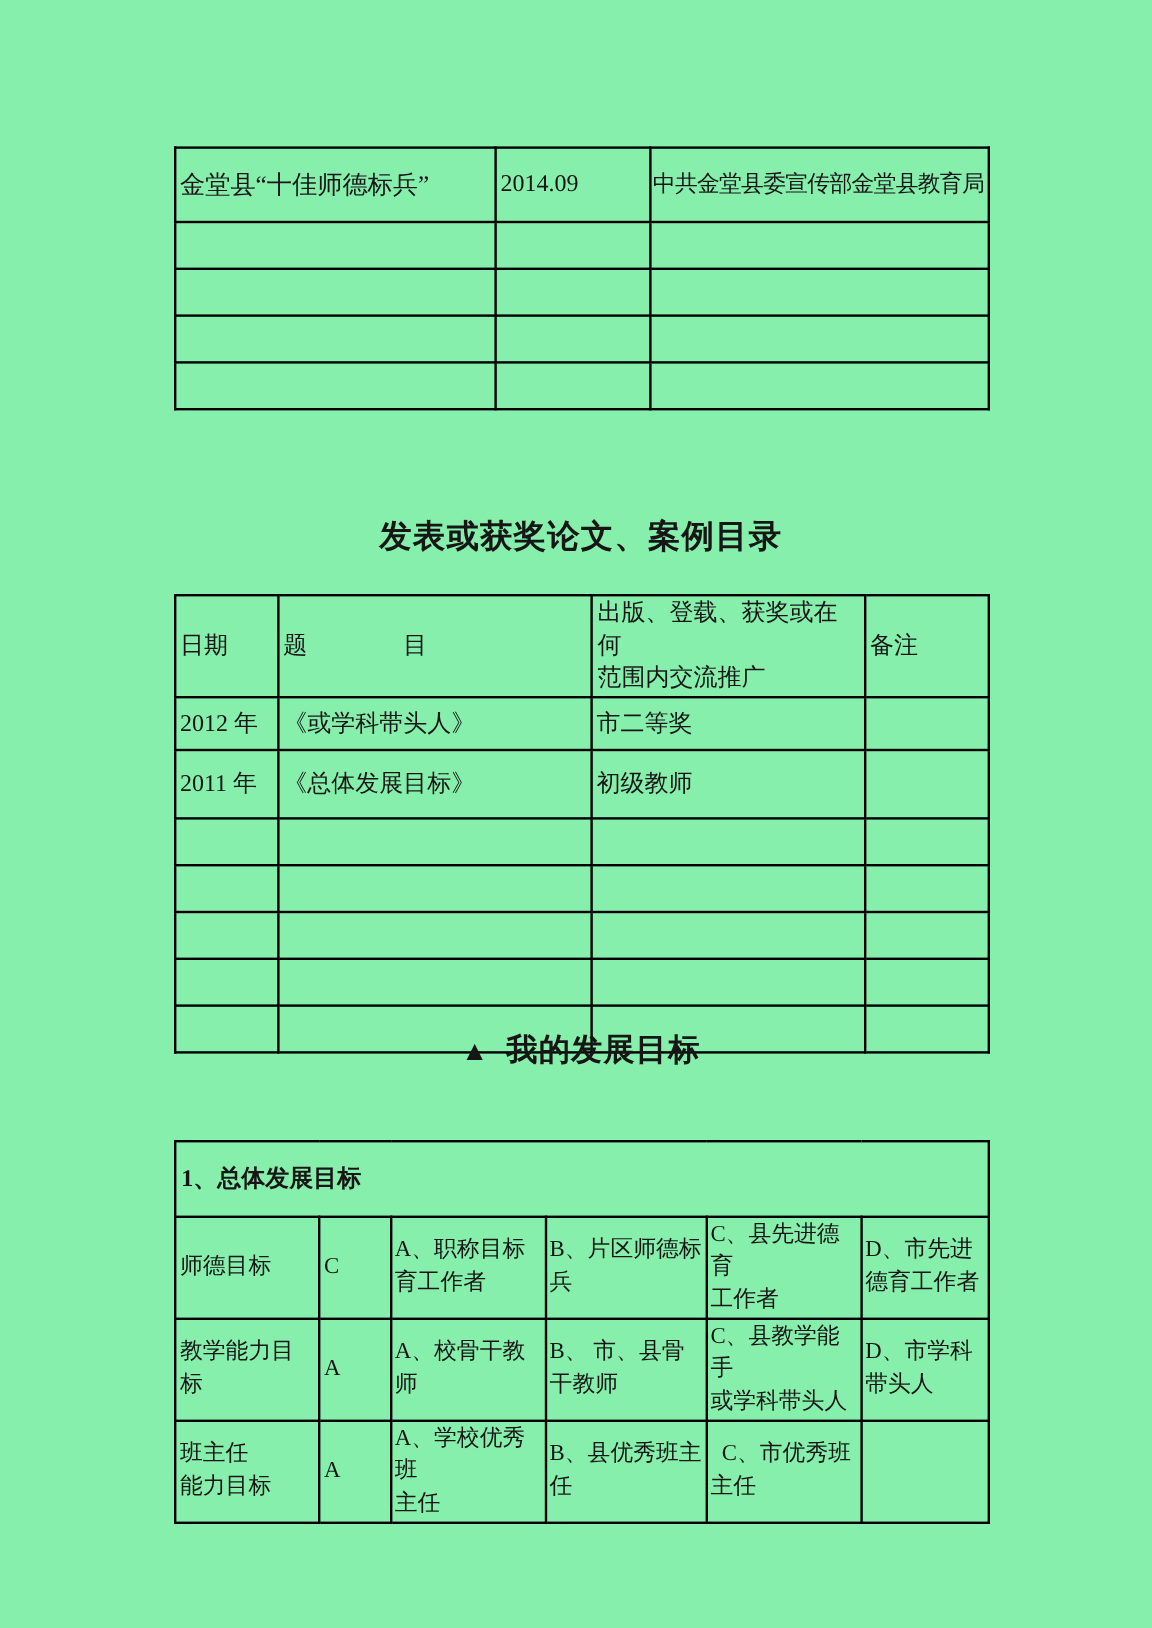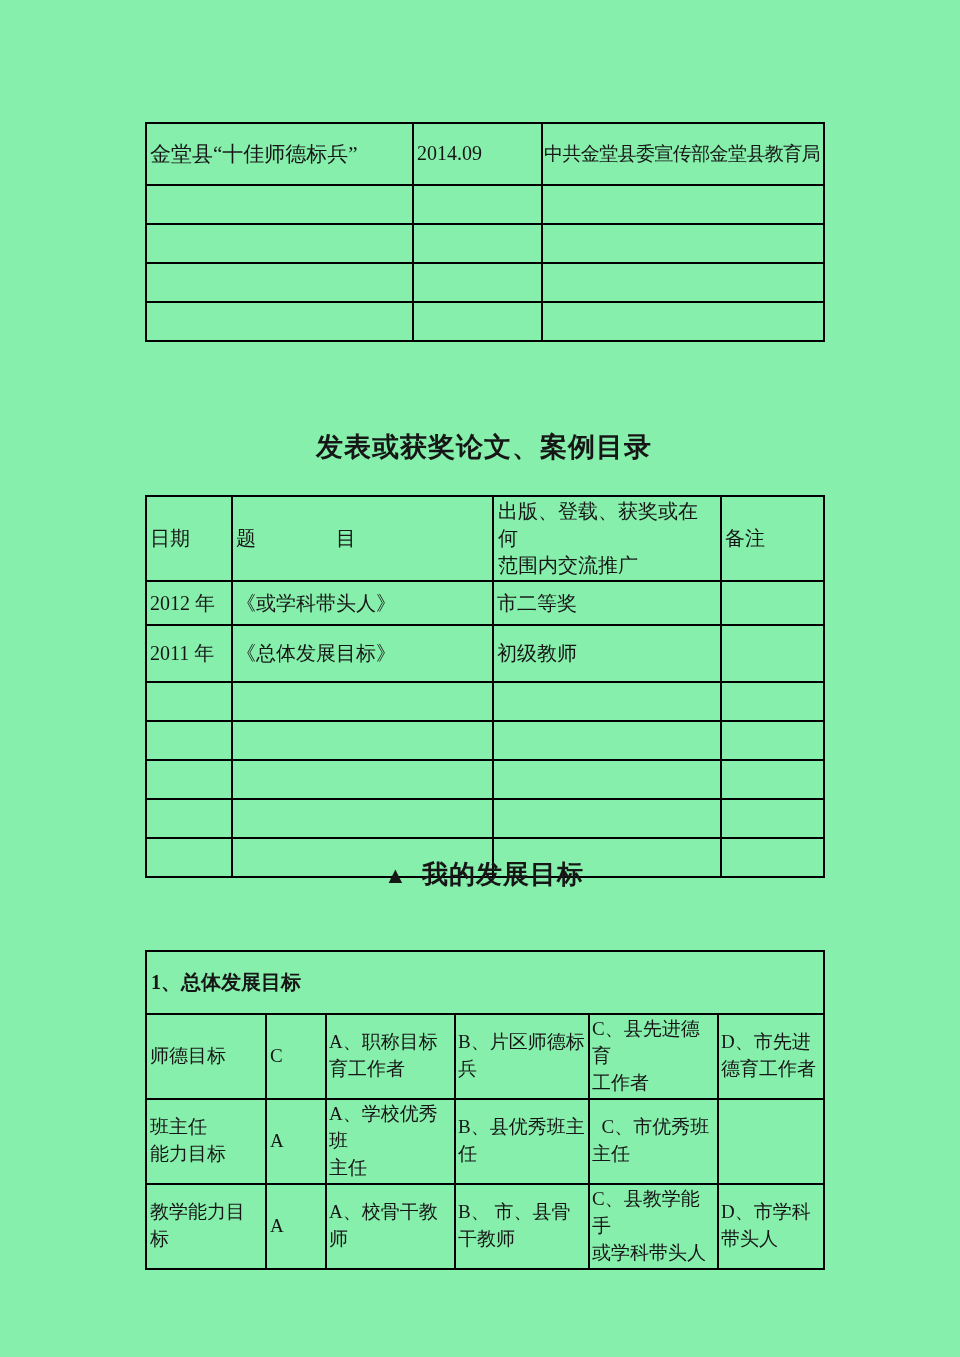--- a/index.html
+++ b/index.html
@@ -180,40 +180,40 @@
       <td class="c">C</td>
       <td class="l pre opt">A、职称目标
 育工作者</td>
       <td class="l pre opt">B、片区师德标
 兵</td>
       <td class="l pre opt">C、县先进德育
 工作者</td>
       <td class="l pre opt">D、市先进
 德育工作者</td>
     </tr>
+    <tr style="height:57px">
+      <td class="c pre">教学能力目
+标</td>
+      <td class="c">A</td>
+      <td class="l pre opt">A、校骨干教师</td>
+      <td class="l pre opt">B、 市、县骨
+干教师</td>
+      <td class="l pre opt">C、县教学能手
+或学科带头人</td>
+      <td class="l pre opt">D、市学科
+带头人</td>
+    </tr>
     <tr style="height:56px">
       <td class="c pre">班主任
 能力目标</td>
       <td class="c">A</td>
       <td class="l pre opt">A、学校优秀班
 主任</td>
       <td class="l pre opt">B、县优秀班主
 任</td>
       <td class="l pre opt">  C、市优秀班
 主任</td>
       <td class="l pre opt"></td>
     </tr>
-    <tr style="height:57px">
-      <td class="c pre">教学能力目
-标</td>
-      <td class="c">A</td>
-      <td class="l pre opt">A、校骨干教师</td>
-      <td class="l pre opt">B、 市、县骨
-干教师</td>
-      <td class="l pre opt">C、县教学能手
-或学科带头人</td>
-      <td class="l pre opt">D、市学科
-带头人</td>
-    </tr>
   </tbody>
     </table>
 
 </div>
 
 </body></html>

